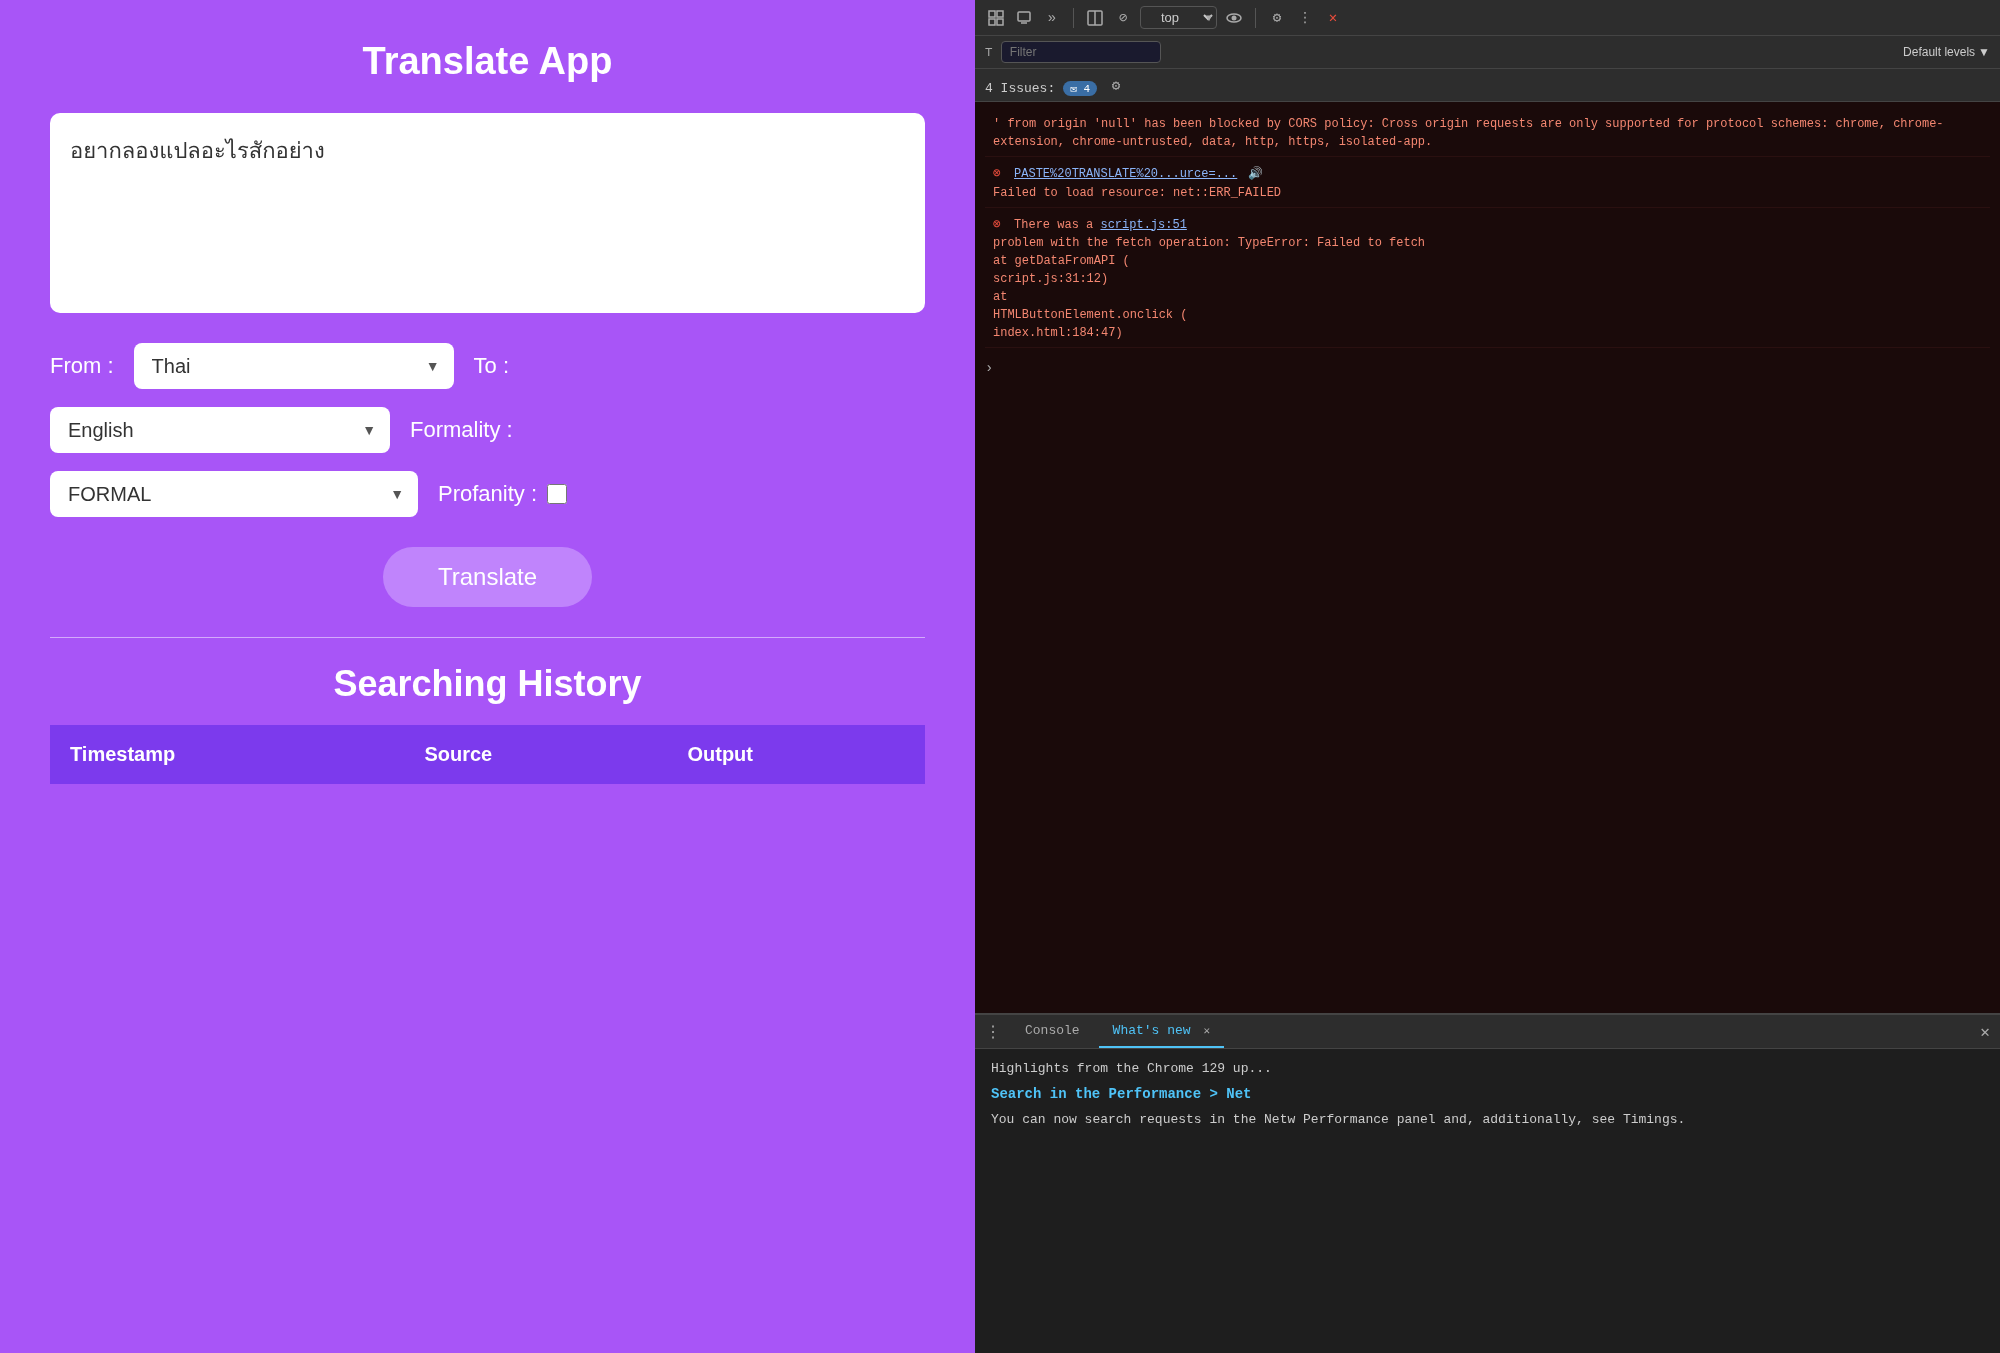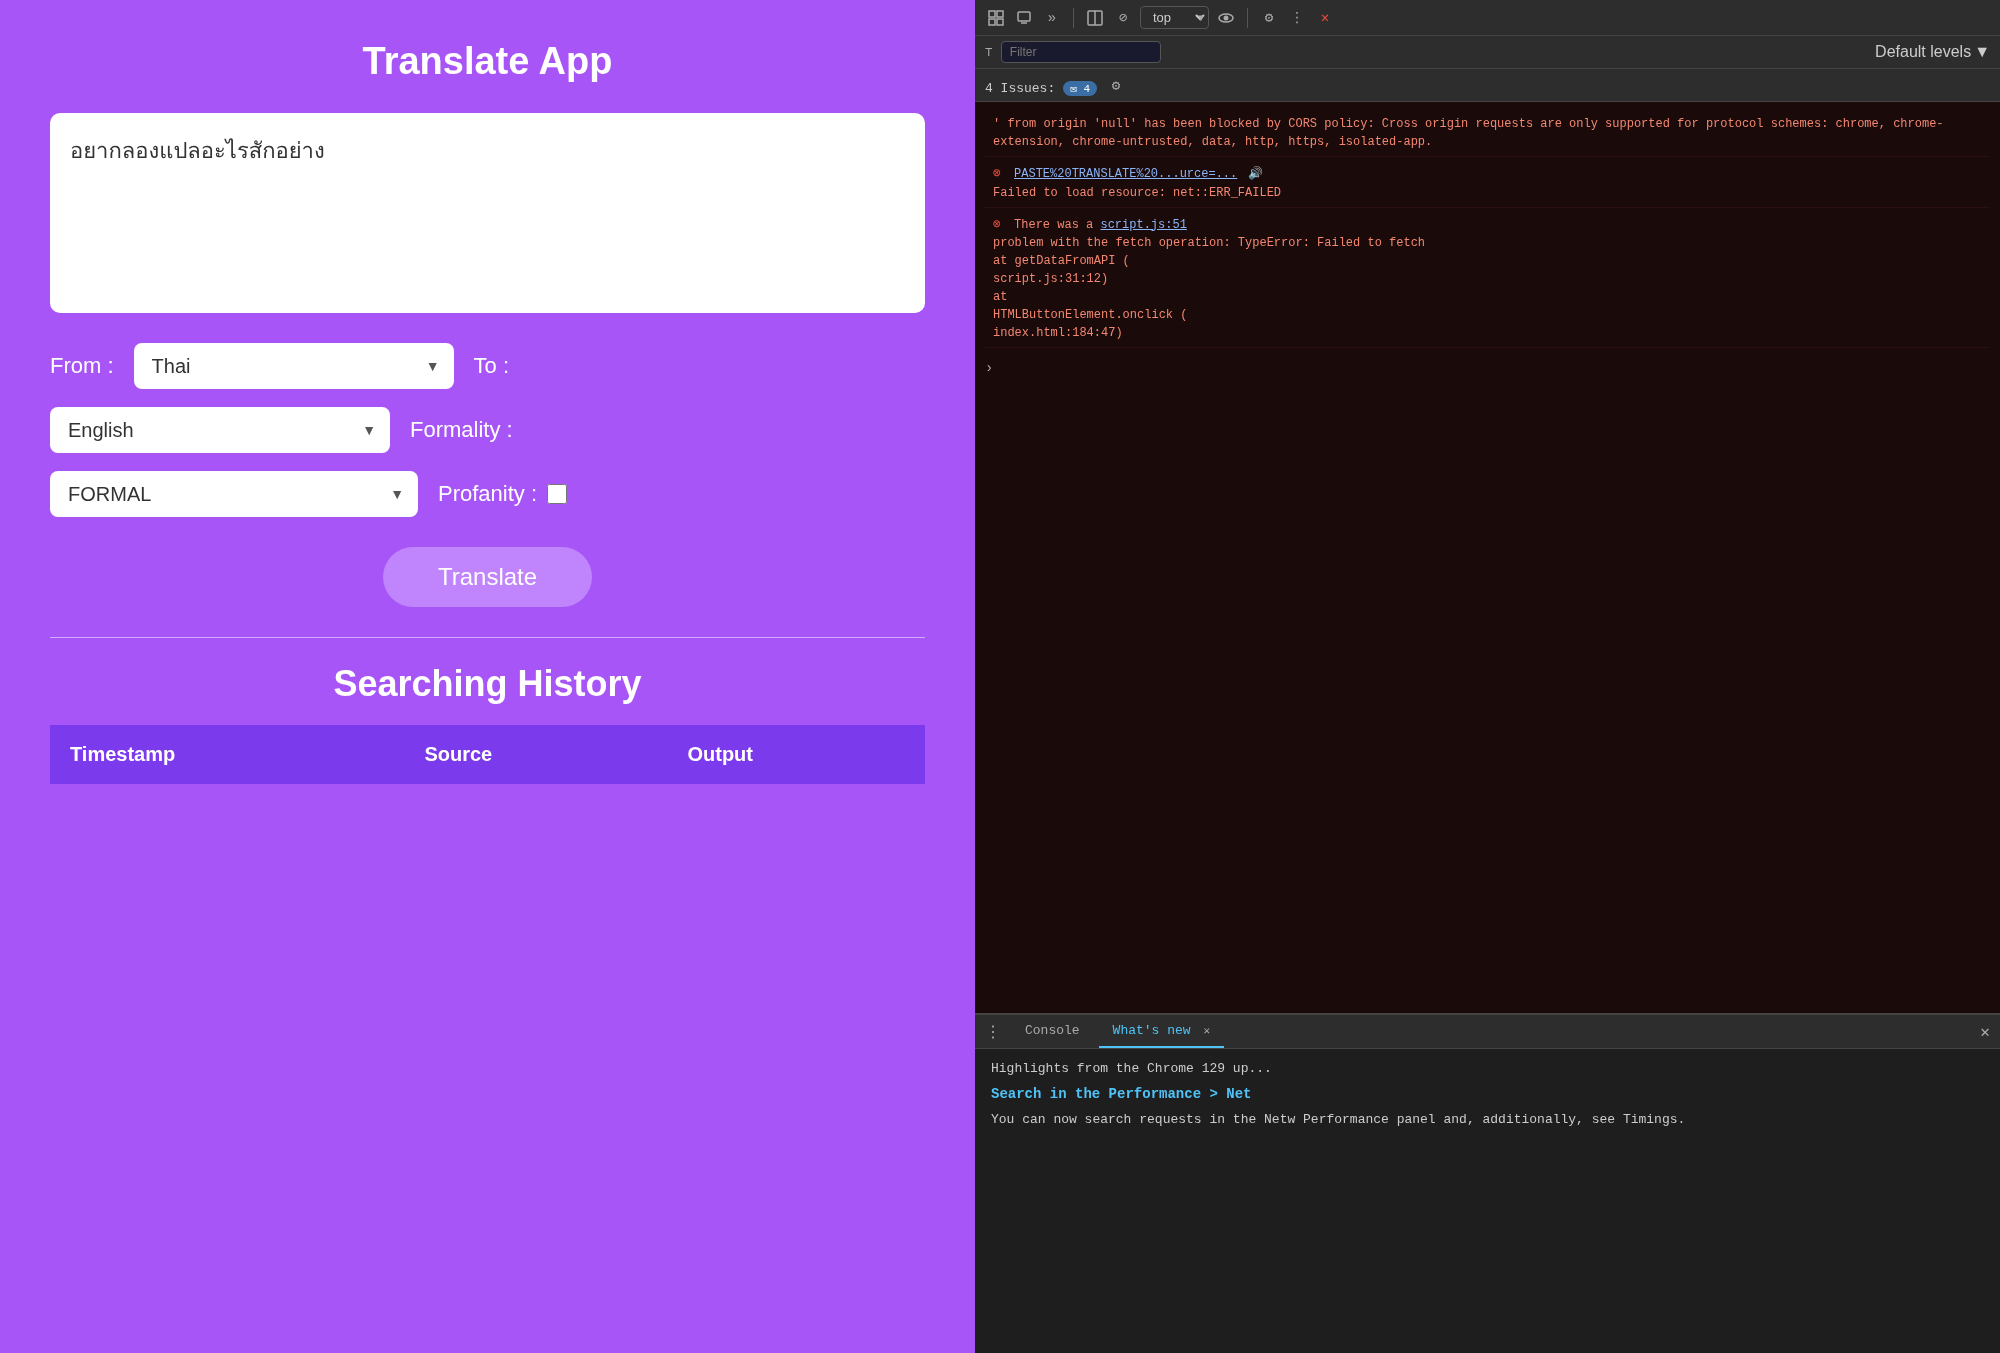--- a/index.html
+++ b/index.html
@@ -205,21 +205,21 @@
       height: 20px;
       background: #555;
       margin: 0 4px;
     }
 
     #top-dropdown {
       background: #2d2d2d;
       border: 1px solid #555;
       border-radius: 4px;
       color: #ccc;
-      padding: 2px 20px 2px 8px;
+      padding: 2px 20px 2px 16px;
       font-size: 13px;
       cursor: pointer;
       position: relative;
     }
 
     .top-dropdown-wrapper {
       position: relative;
       display: inline-block;
     }
 
@@ -262,21 +262,21 @@
       font-size: 12px;
       width: 160px;
       outline: none;
     }
 
     .default-levels-btn {
       margin-left: auto;
       background: transparent;
       border: none;
       color: #ccc;
-      font-size: 16px;
+      font-size: 12px;
       cursor: pointer;
       display: flex;
       align-items: center;
       gap: 3px;
     }
 
     
     #issues-bar {
       background: #2d2d2d;
       display: flex;

